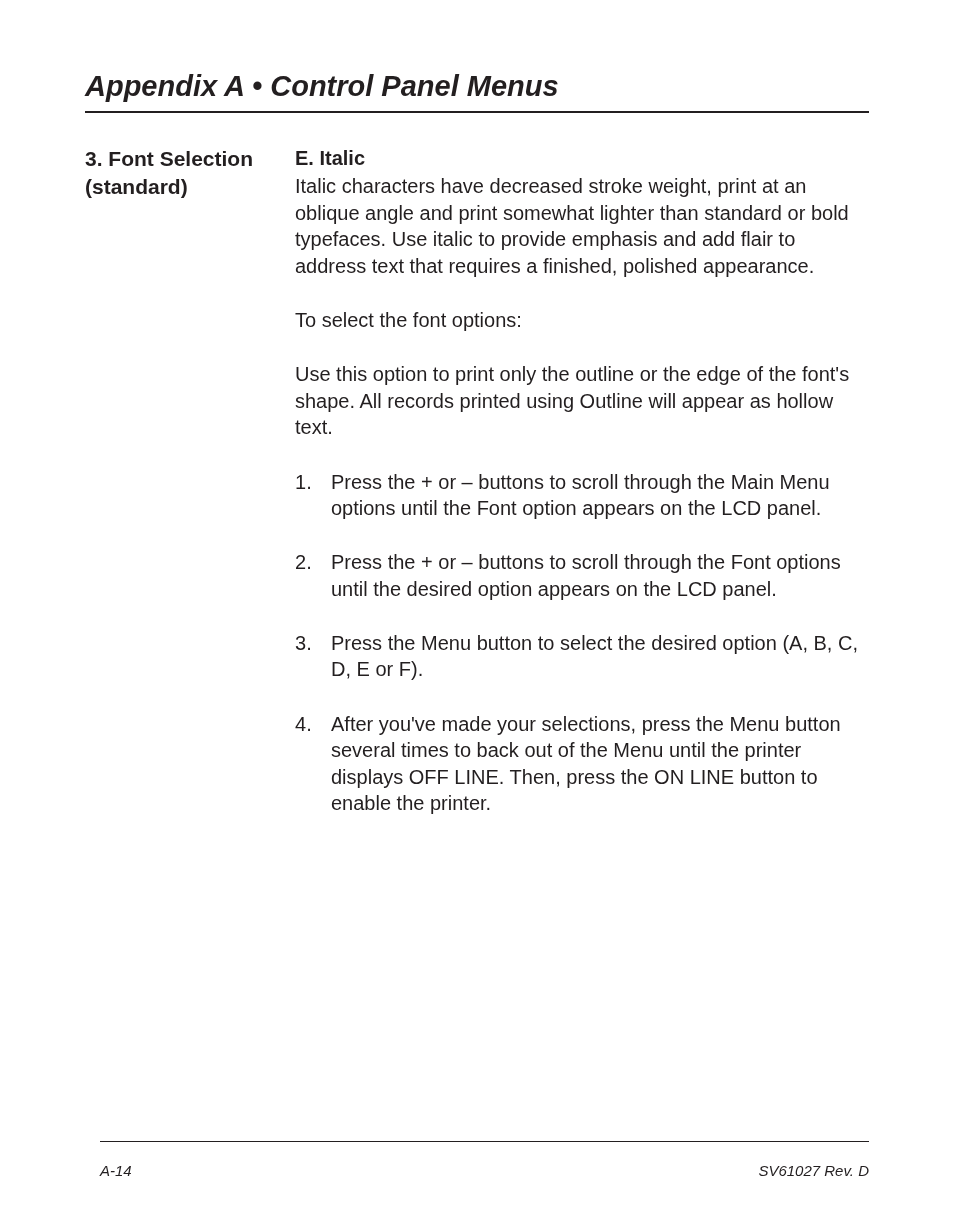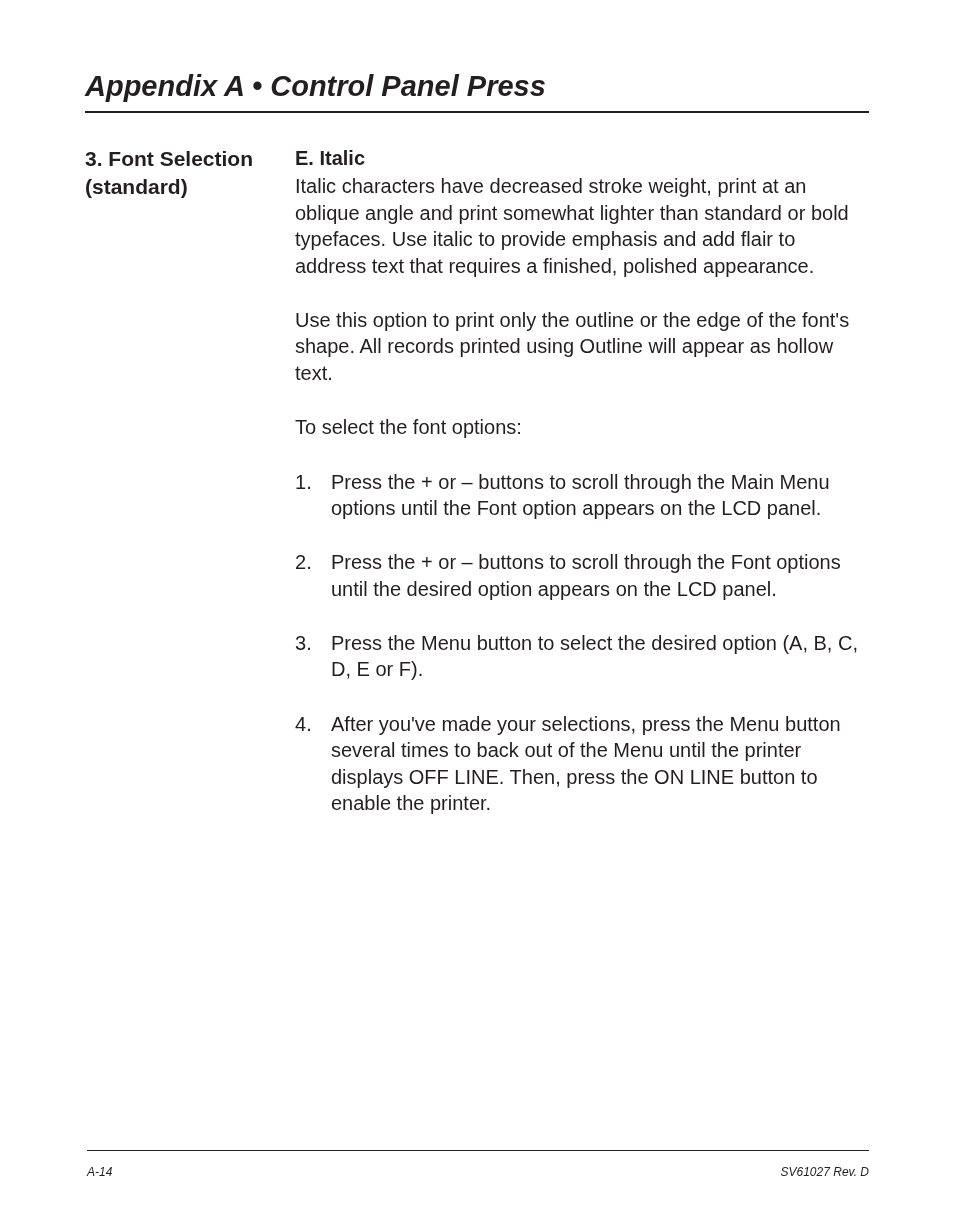--- a/index.html
+++ b/index.html
@@ -66,53 +66,53 @@
     margin-bottom: 28px;
   }
   ol.steps > li::before {
     content: counter(step) ".";
     position: absolute;
     left: 0;
     top: 0;
   }
   .page-footer {
     position: absolute;
-    left: 87px;
+    left: 100px;
     right: 85px;
     bottom: 48px;
     border-top: 1px solid #231f20;
-    padding-top: 14px;
+    padding-top: 20px;
     display: flex;
     justify-content: space-between;
     font-style: italic;
-    font-size: 12px;
+    font-size: 15px;
   }
 </style>
 </head>
 <body>
 
 <div class="page-header">
-  <h1>Appendix A • Control Panel Press</h1>
+  <h1>Appendix A • Control Panel Menus</h1>
 </div>
 
 <div class="content-row">
   <div class="left-col">
     <div class="section-title">
       <div>3.  Font Selection</div>
       <div>(standard)</div>
     </div>
   </div>
 
   <div class="right-col">
     <div class="subheading">E.  Italic</div>
     <div class="para para-gap-large">Italic characters have decreased stroke weight, print at an oblique angle and print somewhat lighter than standard or bold typefaces. Use italic to provide emphasis and add flair to address text that requires a finished, polished appearance.</div>
 
+    <div class="para para-gap-large">To select the font options:</div>
+
     <div class="para para-gap-large">Use this option to print only the outline or the edge of the font's shape. All records printed using Outline will appear as hollow text.</div>
-
-    <div class="para para-gap-large">To select the font options:</div>
 
     <ol class="steps">
       <li>Press the + or – buttons to scroll through the Main Menu options until the Font option appears on the LCD panel.</li>
       <li>Press the + or – buttons to scroll through the Font options until the desired option appears on the LCD panel.</li>
       <li>Press the Menu button to select the desired option (A, B, C, D, E or F).</li>
       <li>After you've made your selections, press the Menu button several times to back out of the Menu until the printer displays OFF LINE.  Then, press the ON LINE button to enable the printer.</li>
     </ol>
   </div>
 </div>
 

